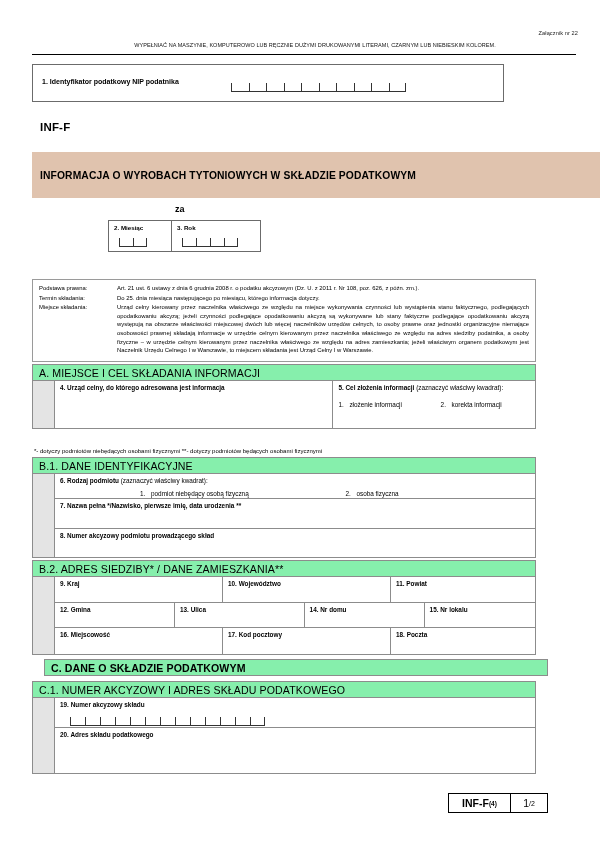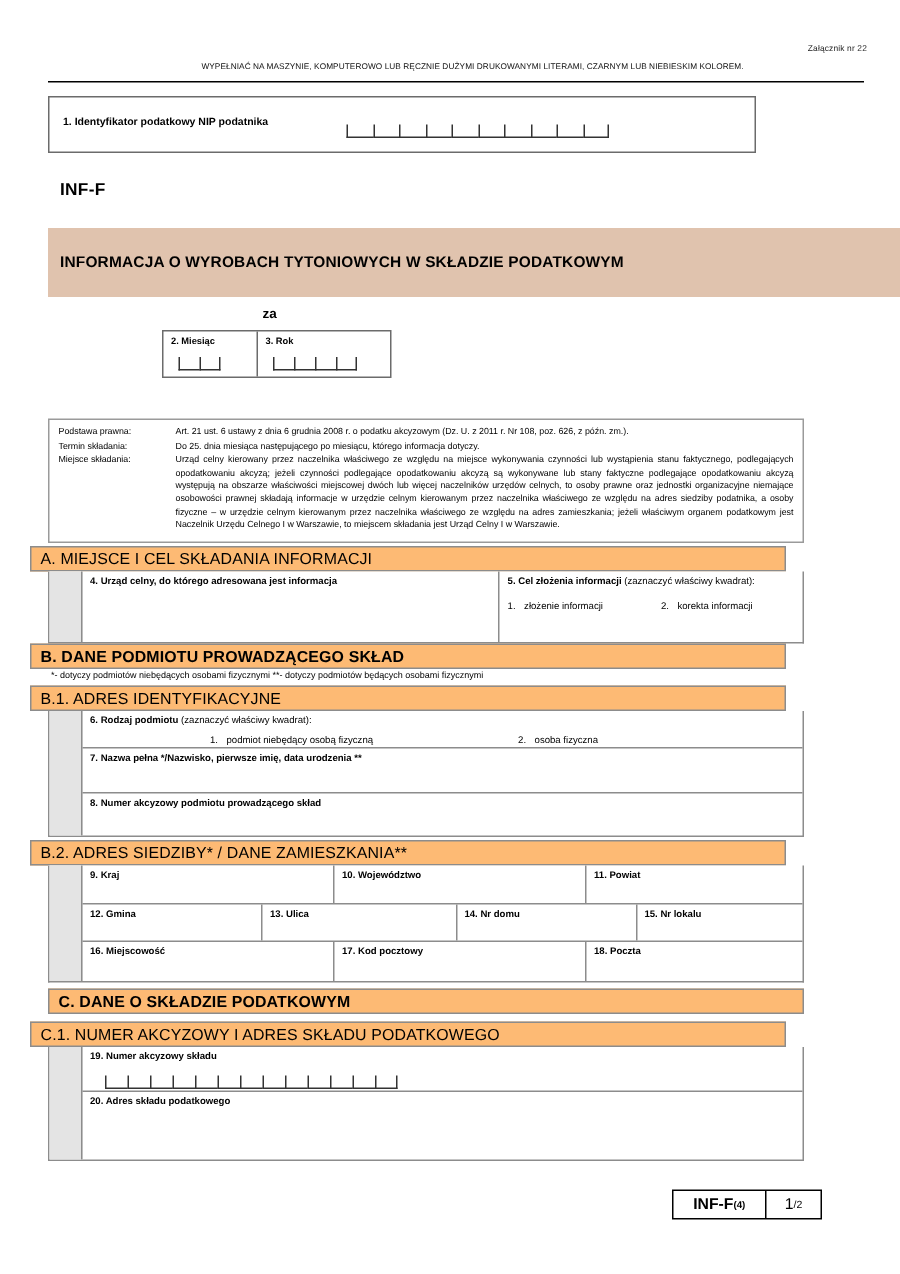--- a/index.html
+++ b/index.html
@@ -167,23 +167,23 @@
   .legal-val {
     flex: 1;
     font-size: 5.9px;
     line-height: 8.6px;
     text-align: justify;
   }
 
   
   .sec-head {
     position: absolute;
-    left: 20px;
+    left: 32px;
     width: 504px;
-    background: #fdba74;
+    background: #86efac;
     border: 1px solid #8c8c8c;
     height: 17px;
     display: flex;
     align-items: center;
   }
   .sec-head span {
     padding-left: 6px;
     font-size: 10.6px;
     letter-spacing: .1px;
   }
@@ -355,28 +355,25 @@
             </div>
             <div>
               <span class="num">2.</span><span>korekta informacji</span>
             </div>
           </div>
         </div>
       </div>
     </div>
   </div>
 
-  <div class="sec-head bold" style="top:429px;">
-    <span>B. DANE PODMIOTU PROWADZĄCEGO SKŁAD</span>
-  </div>
 
   <div class="note-row" style="top:447px;">*- dotyczy podmiotów niebędących osobami fizycznymi        **- dotyczy podmiotów będących osobami fizycznymi</div>
 
   <div class="sec-head" style="top:457px;">
-    <span>B.1. ADRES IDENTYFIKACYJNE</span>
+    <span>B.1. DANE IDENTYFIKACYJNE</span>
   </div>
 
   <div class="fieldblock" style="top:474px; height:84px;">
     <div class="gutter"></div>
     <div class="fb-body">
       <div class="fb-row" style="height:25px;">
         <div class="cellfield" style="width:100%;">
           <div class="flabel">
             <span>6. Rodzaj podmiotu</span><span class="norm"> (zaznaczyć właściwy kwadrat):</span>
           </div>

